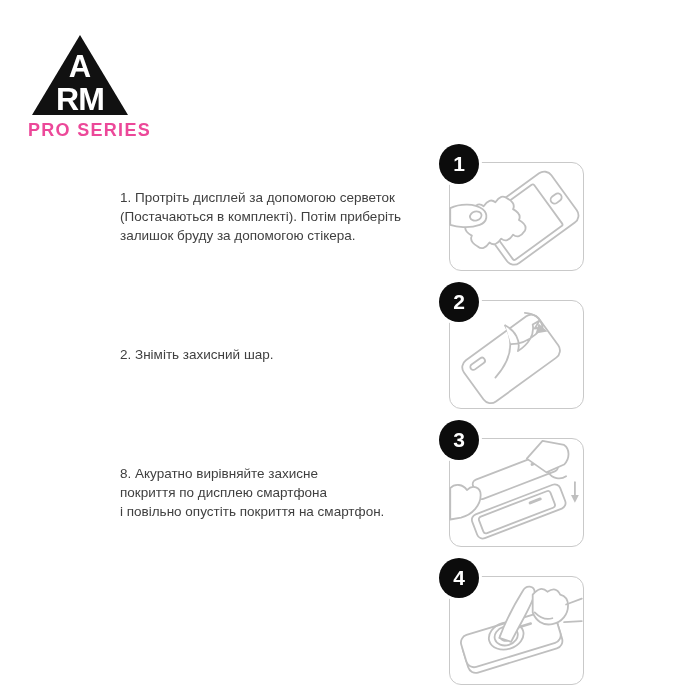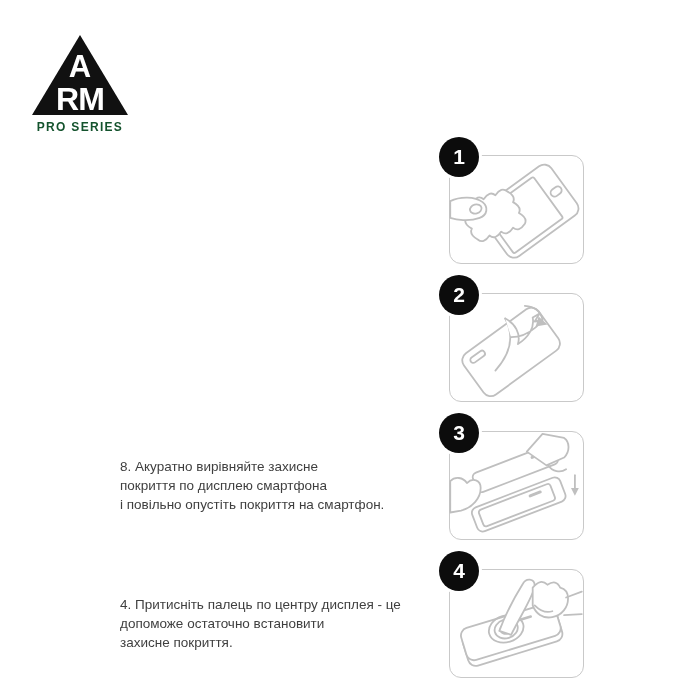--- a/index.html
+++ b/index.html
@@ -9,22 +9,22 @@
     font-family:"Liberation Sans", sans-serif;
     -webkit-font-smoothing:antialiased;
   }
   .page { width:700px; height:700px; position:relative; background:#fff; }
 
   
   header { display:flex; align-items:center; padding:33px 0 0 28px; gap:19px; }
   .logo { width:104px; flex-shrink:0; }
   .logo-triangle { width:100px; height:84px; display:block; margin:0 auto; }
   .logo-sub {
-    text-align:center; font-size:12px; font-weight:700;
-    letter-spacing:1.3px; color:#14532d; margin-top:3px; white-space:nowrap;
+    text-align:center; font-size:18px; font-weight:700;
+    letter-spacing:1.3px; color:#ec4899; margin-top:3px; white-space:nowrap;
   }
   .title {
     font-size:25px; font-weight:800; color:#282828;
     letter-spacing:.4px; white-space:nowrap;
   }
 
   
   .steps { margin-top:21px; padding:0 116px 0 120px; }
   .step { display:flex; align-items:center; height:109px; margin-bottom:29px; }
   .step-text {
@@ -59,38 +59,42 @@
         <text x="50" y="44" text-anchor="middle" fill="#ffffff" font-size="31" font-weight="800">A</text>
         <text x="50" y="77" text-anchor="middle" fill="#ffffff" font-size="32" font-weight="800" letter-spacing="-1">RM</text>
       </svg>
       <div class="logo-sub">PRO SERIES</div>
     </div>
   </header>
 
   <main class="steps">
 
     <section class="step">
+      <p class="step-text">1. Протріть дисплей за допомогою серветок
+(Постачаються в комплекті). Потім приберіть
+залишок бруду за допомогою стікера.</p>
       <div class="illus">
         <span class="badge">1</span>
         <svg class="art" viewBox="0 0 135 109">
           <g fill="#ffffff" stroke="#bfbfbf" stroke-width="1.8" stroke-linejoin="round" stroke-linecap="round">
             <g transform="rotate(-36 82 55)">
               <rect x="36" y="24" width="88" height="62" rx="9"></rect>
               <rect x="42" y="29" width="62" height="52" rx="2"></rect>
               <rect x="108" y="51" width="12" height="8" rx="4"></rect>
             </g>
             <path d="M10,52 q6,-9 12,-4 q6,-9 12,-4 q6,-9 12,-4 q6,-9 12,-4 q9,5 6,11 q9,5 6,11 q9,5 6,11 q-6,9 -12,4 q-6,9 -12,4 q-6,9 -12,4 q-6,9 -12,4 q-9,-5 -6,-11 q-9,-5 -6,-11 q-9,-5 -6,-11 z"></path>
             <path d="M0,46 C10,41 25,41 33,47 C39,52 38,60 30,63 C19,67 6,65 0,63 Z"></path>
             <ellipse cx="26" cy="54" rx="6" ry="4.5" transform="rotate(-15 26 54)"></ellipse>
           </g>
         </svg>
       </div>
     </section>
 
     <section class="step">
+      <p class="step-text">2. Зніміть захисний шар.</p>
       <div class="illus">
         <span class="badge">2</span>
         <svg class="art" viewBox="0 0 135 109">
           <g fill="#ffffff" stroke="#bfbfbf" stroke-width="1.8" stroke-linejoin="round" stroke-linecap="round">
             <g transform="rotate(-36 62 59)">
               <rect x="15" y="33" width="94" height="52" rx="9"></rect>
               <rect x="23" y="40" width="17" height="6" rx="3"></rect>
             </g>
             <path fill="none" d="M56,25 C64,40 64,58 46,78"></path>
             <path d="M56,25 C66,30 72,40 69,51 C80,44 86,34 84,24 L91,20 L86,28 L94,27 L87,34 C80,40 70,44 62,44"></path>
@@ -122,23 +126,20 @@
             </g>
             <path d="M0,50 C5,45 13,46 17,52 C23,46 31,49 31,57 C31,67 23,77 11,80 L0,82 Z"></path>
             <path d="M78,20 L94,2 L116,6 C122,10 122,20 116,26 L98,34 Z"></path>
             <path fill="none" d="M100,34 C104,40 112,42 118,38"></path>
           </g>
         </svg>
       </div>
     </section>
 
     <section class="step">
-      <p class="step-text">4. Притисніть палець по центру дисплея - це
-допоможе остаточно встановити
-захисне покриття.</p>
       <div class="illus">
         <span class="badge">4</span>
         <svg class="art" viewBox="0 0 135 109">
           <g fill="#ffffff" stroke="#bfbfbf" stroke-width="1.8" stroke-linejoin="round" stroke-linecap="round">
             <g transform="rotate(-17 62 64)">
               <rect x="12" y="52" width="100" height="34" rx="8"></rect>
               <rect x="12" y="46" width="100" height="34" rx="8"></rect>
               <line x1="74" y1="54" x2="86" y2="54" stroke-width="2.5"></line>
             </g>
             <g fill="none" transform="rotate(-17 57 60)">

